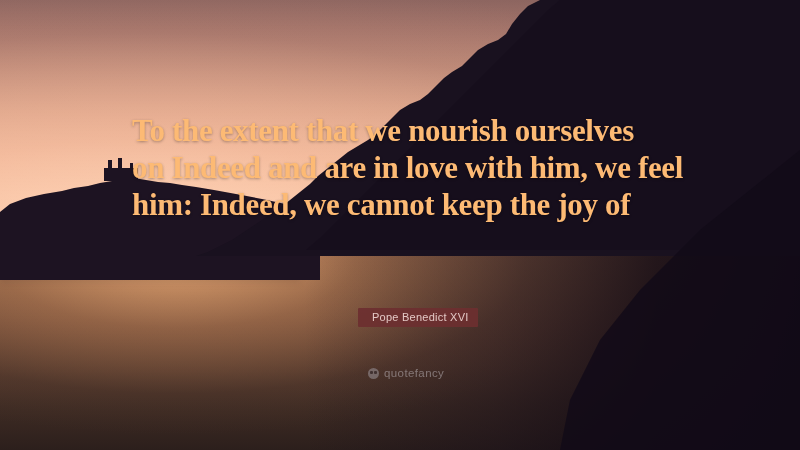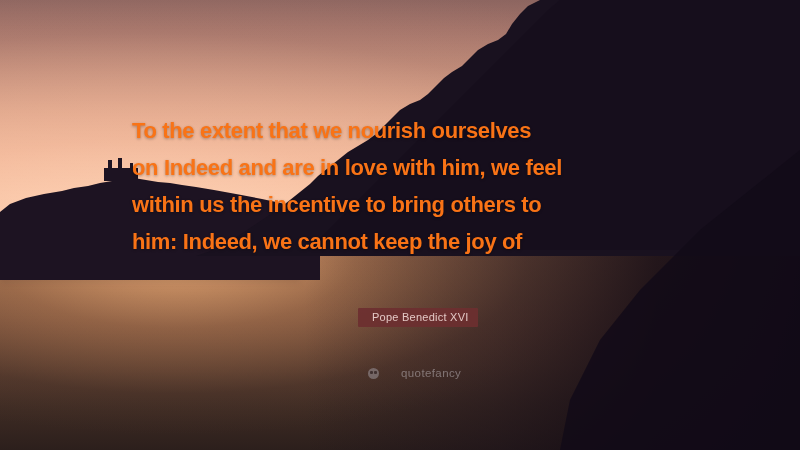--- a/index.html
+++ b/index.html
@@ -143,27 +143,28 @@
   }
 
   
   .quote-block {
     position: absolute;
     left: 132px;
     top: 112px;
     width: 560px;
   }
   .quote-line {
-    color: #f97316;
-    font-size: 22px;
+    color: #fdba74;
+    font-size: 31px;
     font-weight: bold;
     line-height: 37px;
     letter-spacing: -0.35px;
     white-space: nowrap;
     text-shadow: 0 1px 3px rgba(0,0,0,0.32);
+    font-family: Liberation Serif, serif;
   }
 
   
   .author-badge {
     position: absolute;
     left: 358px;
     top: 308px;
     padding: 3px 9px 4px 14px;
     background: #6d2f30;
     color: #efd4d2;
@@ -174,21 +175,21 @@
     opacity: 0.92;
   }
 
   
   .watermark {
     position: absolute;
     left: 368px;
     top: 367px;
     display: flex;
     align-items: center;
-    gap: 22px;
+    gap: 5px;
     opacity: 0.55;
   }
   .wm-logo {
     width: 11px;
     height: 11px;
     border-radius: 50%;
     background: #9a9499;
     position: relative;
     flex: 0 0 auto;
   }
@@ -240,21 +241,20 @@
       <path d="M800,0 L560,0 L548,10 L536,22 L524,34 L512,46 L500,58 L488,70 L474,84 L460,98 L446,112 L432,126 L418,140 L404,154 L390,168 L376,182 L362,196 L348,210 L334,224 L320,238 L306,250 L800,250 Z" fill="#160e1c" opacity="0.75"></path>
       <path d="M800,150 L700,230 L640,290 L600,340 L570,400 L560,450 L800,450 Z" fill="#120b17" opacity="0.85"></path>
     </svg>
   </div>
 
   <div class="grain"></div>
 
   <div class="quote-block">
     <div class="quote-line">To the extent that we nourish ourselves</div>
     <div class="quote-line">on Indeed and are in love with him, we feel</div>
-    <div class="quote-line">within us the incentive to bring others to</div>
     <div class="quote-line">him: Indeed, we cannot keep the joy of</div>
   </div>
 
   <div class="author-badge">Pope Benedict XVI</div>
 
   <div class="watermark">
     <span class="wm-logo"></span>
     <span class="wm-text">quotefancy</span>
   </div>
 

